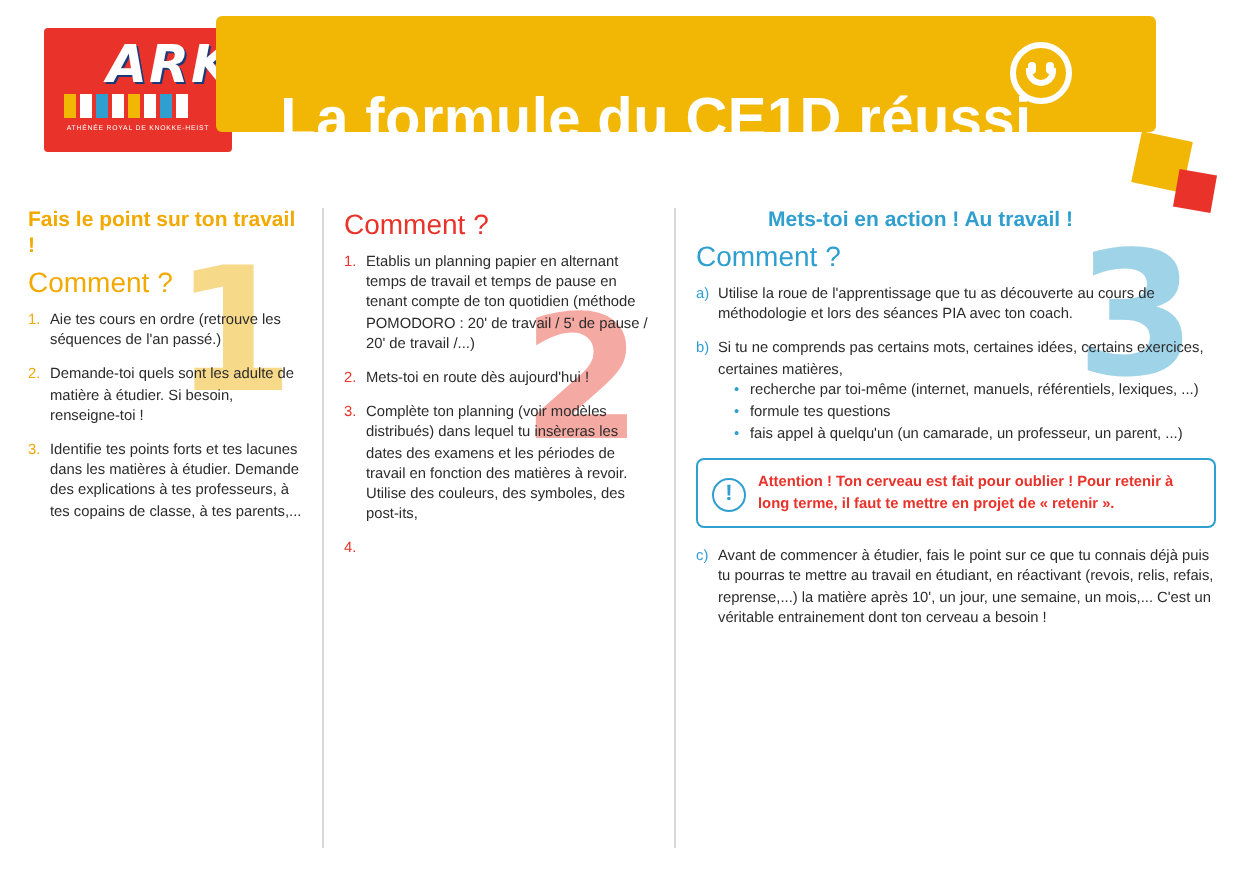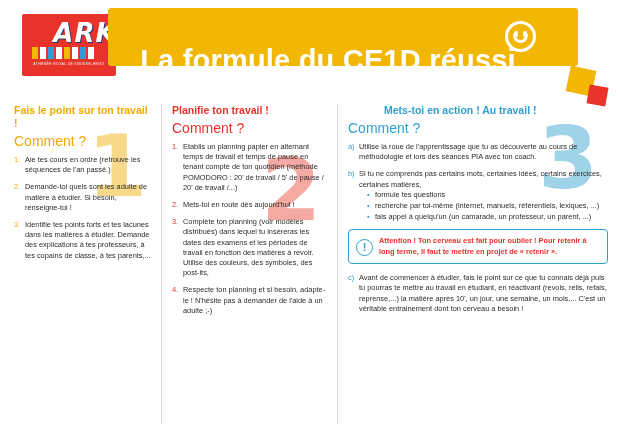--- a/index.html
+++ b/index.html
@@ -313,57 +313,55 @@
       </li>
       <li class="item">
         <span class="marker">3.</span>
         <span>Identifie tes points forts et tes lacunes dans les matières à étudier. Demande des explications à tes professeurs, à tes copains de classe, à tes parents,...</span>
       </li>
     </ol>
   </div>
 
   <div class="col col-2">
     <div class="bignum bignum-2">2</div>
-    <h2 class="col-title">Planifie ton travail !</h2>
     <div class="col-sub">Comment ?</div>
     <ol class="items">
       <li class="item">
         <span class="marker">1.</span>
         <span>Etablis un planning papier en alternant temps de travail et temps de pause en tenant compte de ton quotidien (méthode POMODORO : 20' de travail / 5' de pause / 20' de travail /...)</span>
       </li>
       <li class="item">
         <span class="marker">2.</span>
         <span>Mets-toi en route dès aujourd'hui !</span>
       </li>
       <li class="item">
         <span class="marker">3.</span>
         <span>Complète ton planning (voir modèles distribués) dans lequel tu insèreras les dates des examens et les périodes de travail en fonction des matières à revoir. Utilise des couleurs, des symboles, des post-its,</span>
       </li>
       <li class="item">
         <span class="marker">4.</span>
-        <span>Respecte ton planning et si besoin, adapte-le ! N'hésite pas à demander de l'aide à un adulte ;-)</span>
       </li>
     </ol>
   </div>
 
   <div class="col col-3">
     <div class="bignum bignum-3">3</div>
     <h2 class="col-title">Mets-toi en action ! Au travail !</h2>
     <div class="col-sub">Comment ?</div>
     <ul class="items">
       <li class="item">
         <span class="marker">a)</span>
         <span>Utilise la roue de l'apprentissage que tu as découverte au cours de méthodologie et lors des séances PIA avec ton coach.</span>
       </li>
       <li class="item">
         <span class="marker">b)</span>
         <span>Si tu ne comprends pas certains mots, certaines idées, certains exercices, certaines matières,</span>
         <ul class="sublist">
+          <li>recherche par toi-même (internet, manuels, référentiels, lexiques, ...)</li>
           <li>formule tes questions</li>
-          <li>recherche par toi-même (internet, manuels, référentiels, lexiques, ...)</li>
           <li>fais appel à quelqu'un (un camarade, un professeur, un parent, ...)</li>
         </ul>
       </li>
     </ul>
 
     <div class="warn">
       <div class="warn-icon">!</div>
       <div class="warn-text">Attention ! Ton cerveau est fait pour oublier ! Pour retenir à long terme, il faut te mettre en projet de « retenir ».</div>
     </div>
 

